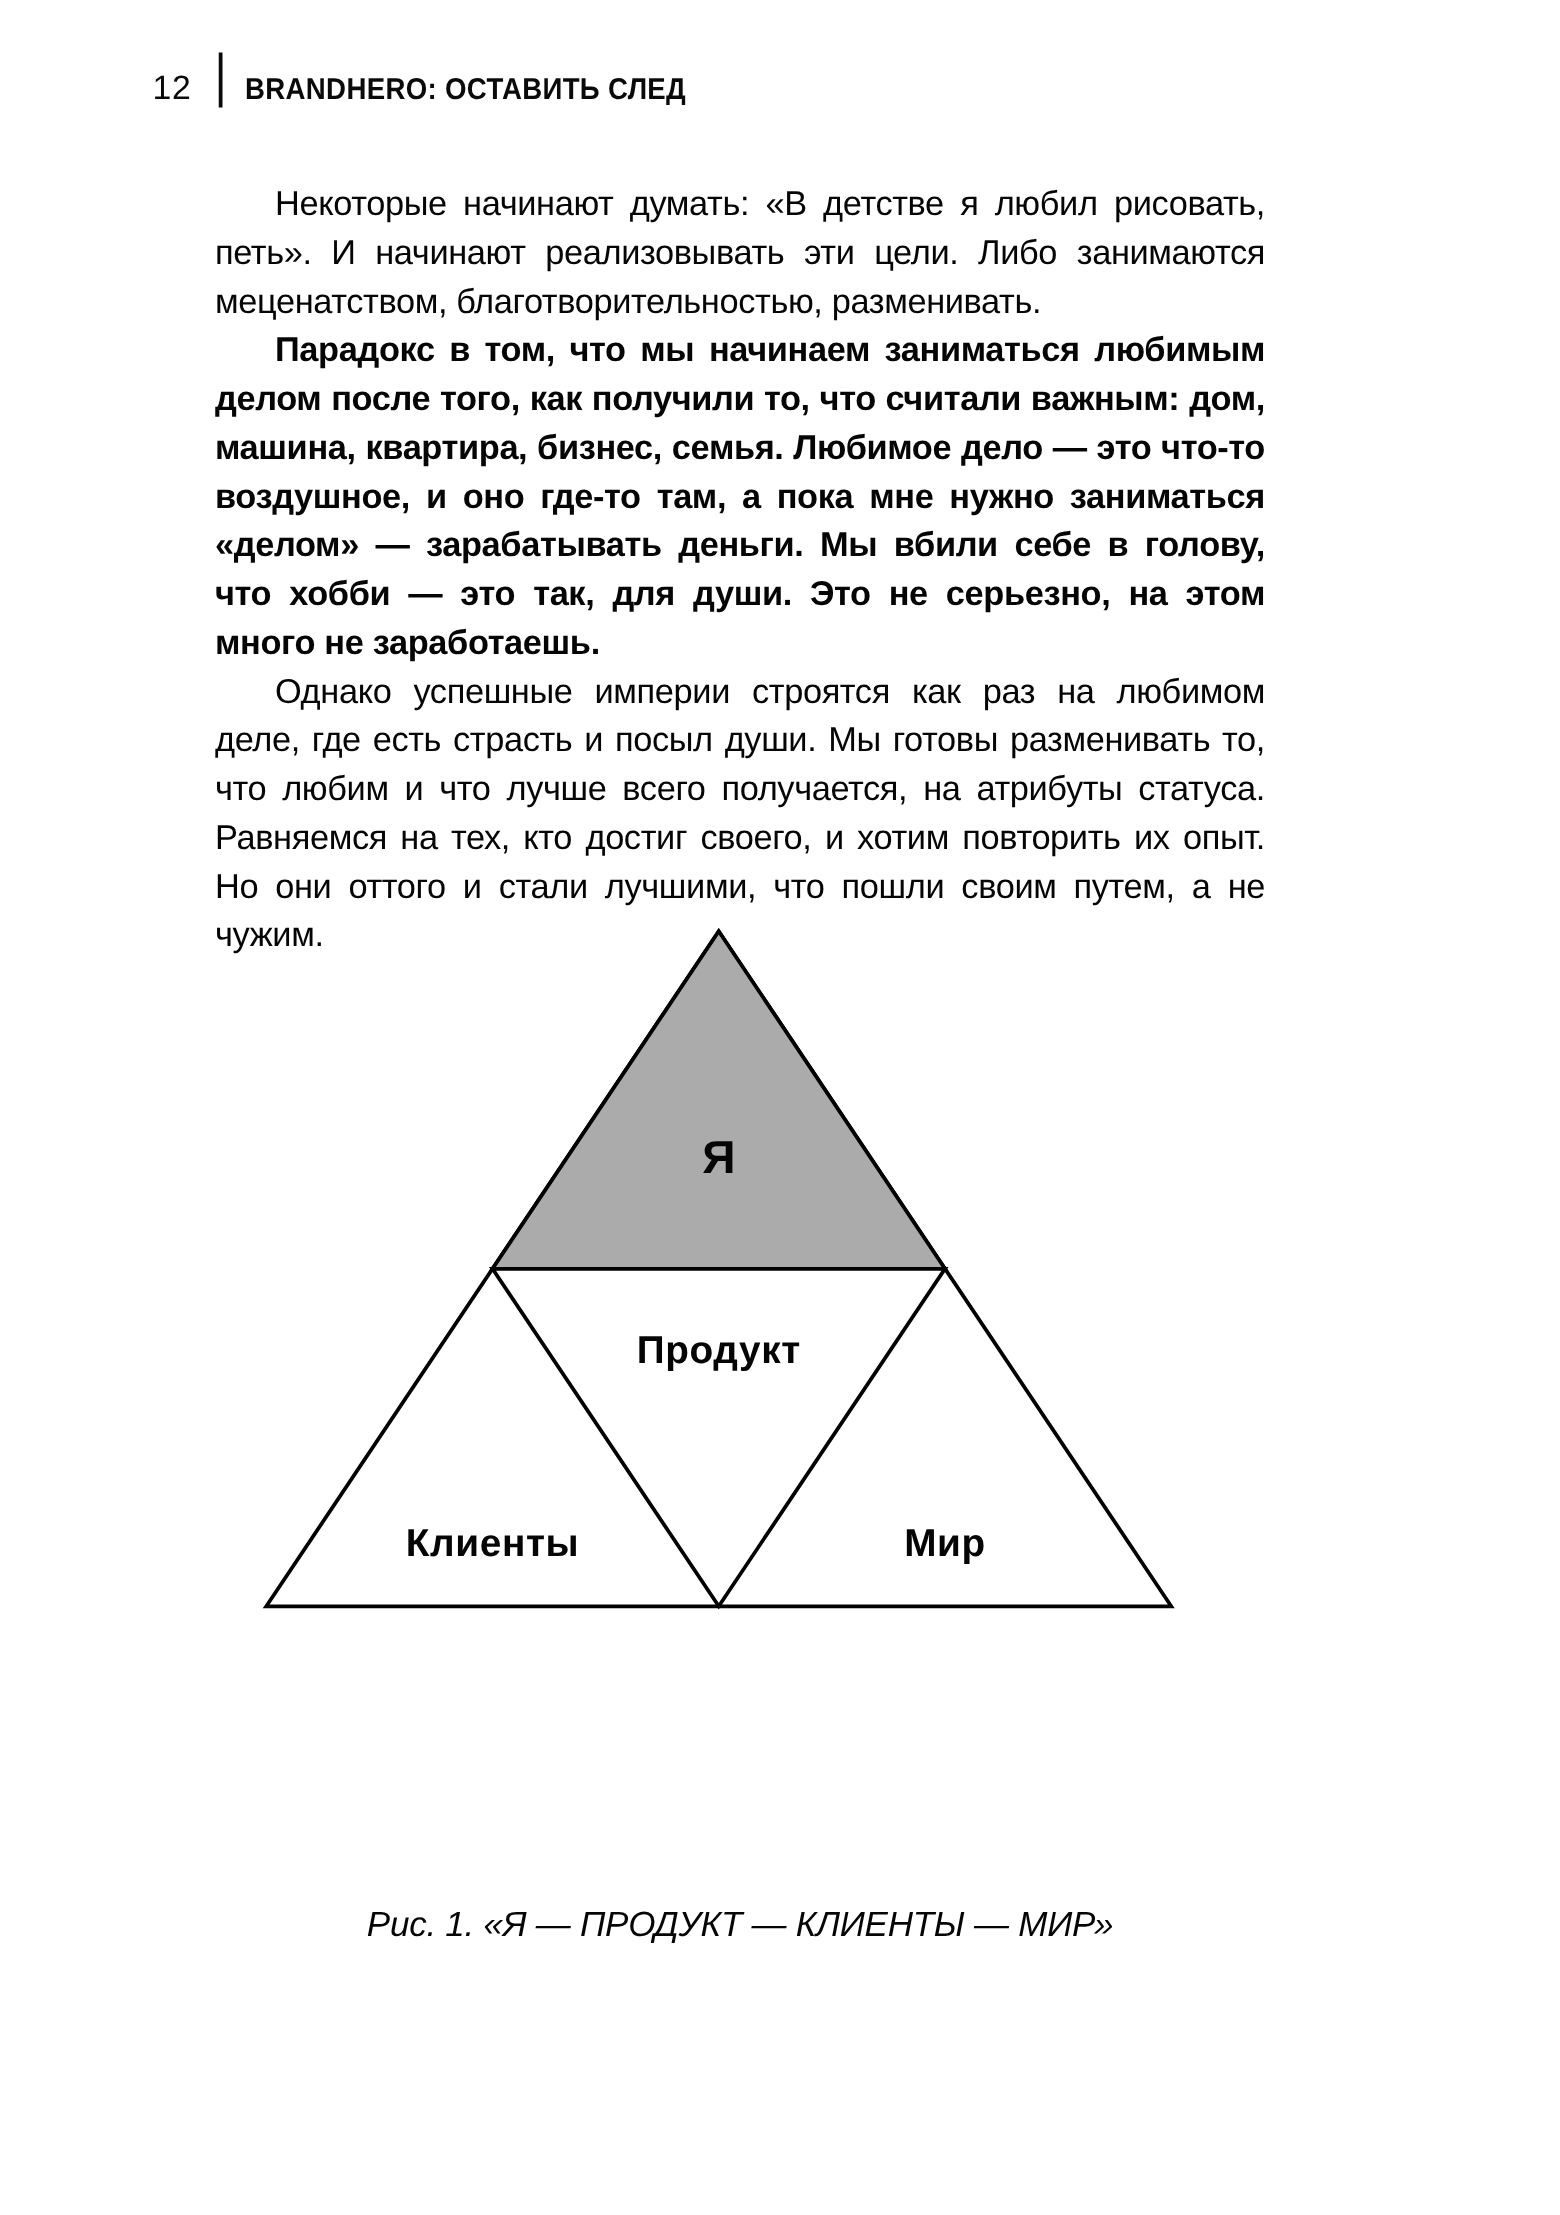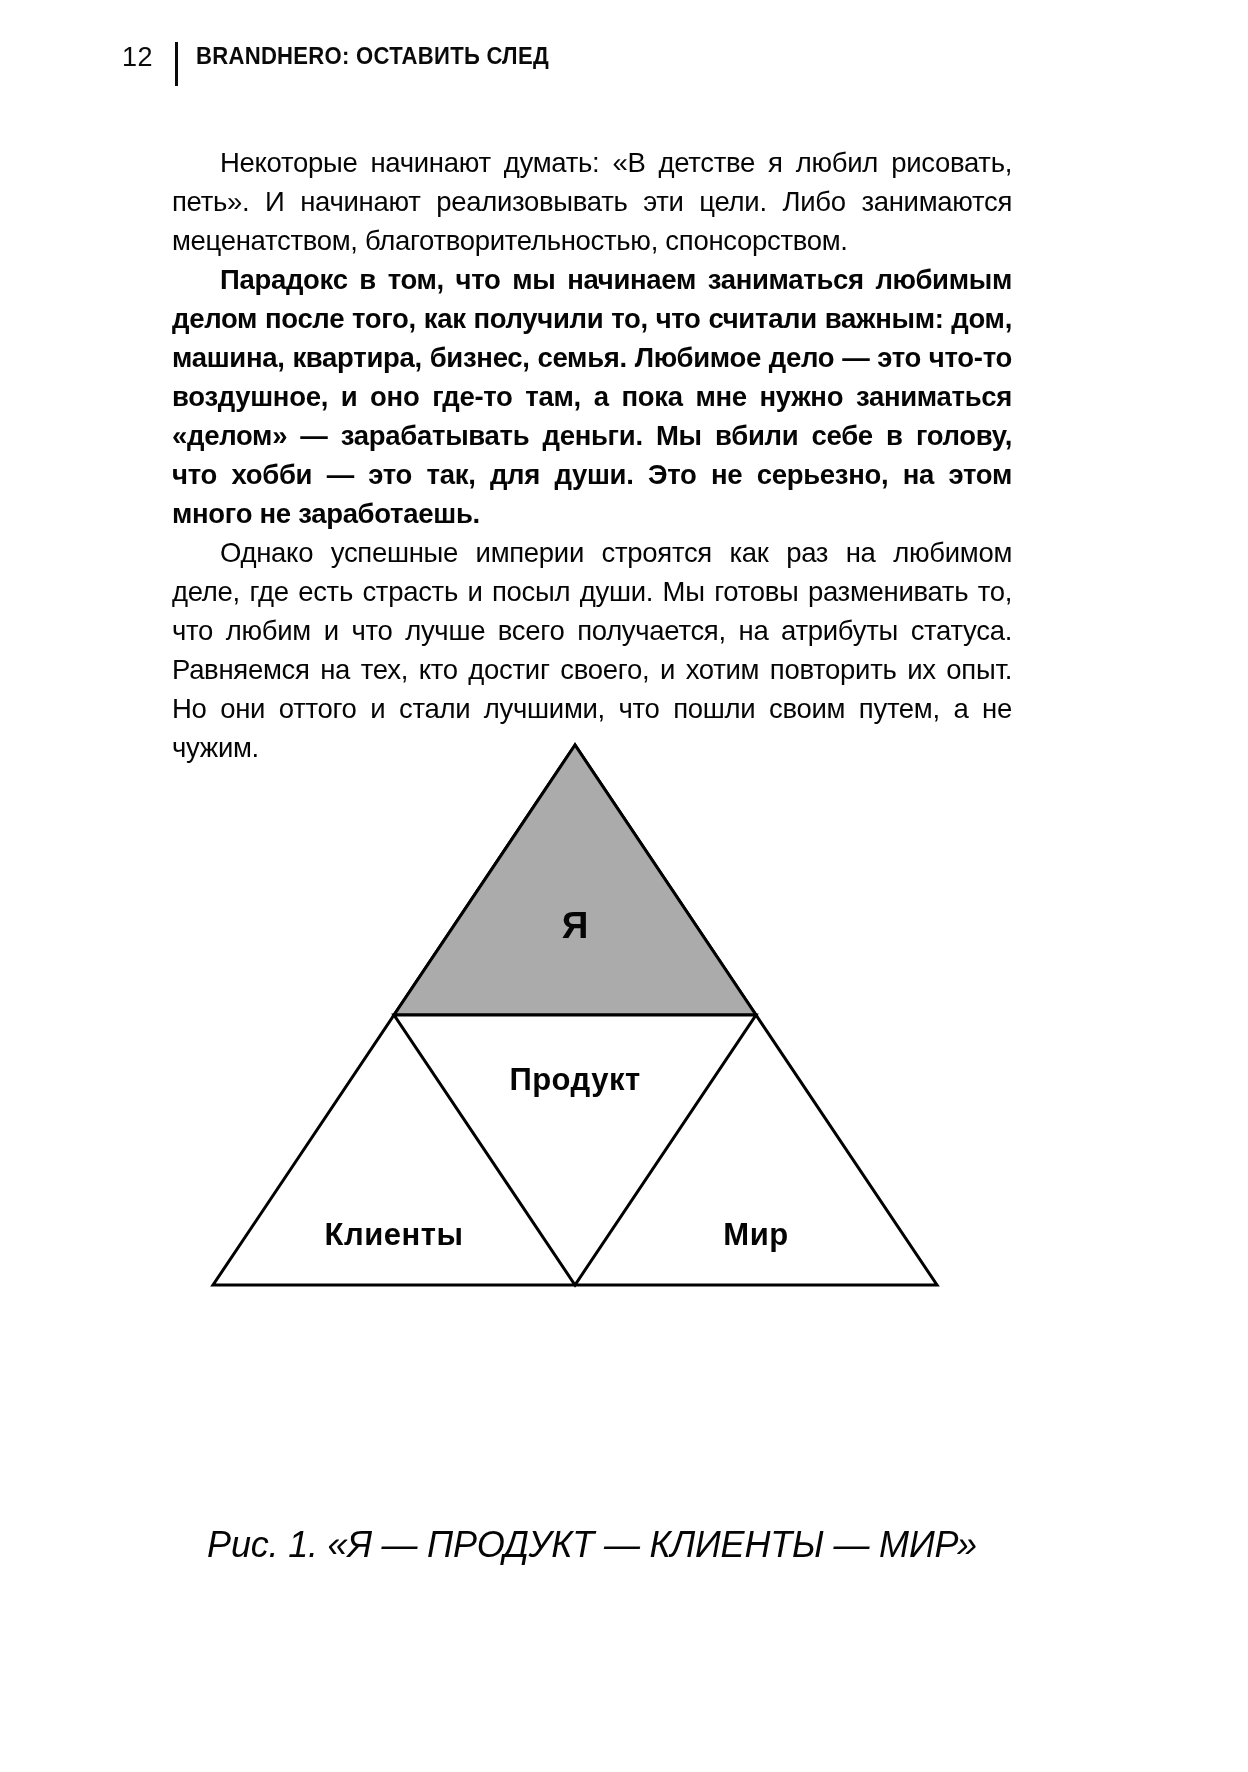--- a/index.html
+++ b/index.html
@@ -14,21 +14,21 @@
     position: relative;
     width: 1248px; height: 1772px;
     background: #ffffff;
   }
 
   
   .running-header {
     position: absolute;
     left: 122px; top: 42px;
     display: flex;
-    align-items: flex-start;
+    align-items: flex-end;
     height: 44px;
   }
   .page-number {
     font-size: 27px;
     letter-spacing: 0.5px;
     color: #0a0a0a;
   }
   .header-rule {
     width: 3px; height: 44px;
     background: #0a0a0a;
@@ -94,39 +94,39 @@
     text-anchor: middle;
   }
   .tri-label.big { font-size: 37px; }
   .tri-label.med { font-size: 31px; letter-spacing: 0.5px; }
 
   .figure-caption {
     position: absolute;
     left: 172px; top: 1524px;
     width: 840px;
     text-align: center;
-    font-size: 36px;
+    font-size: 28px;
     font-style: italic;
     letter-spacing: -0.2px;
     color: #050505;
   }
 </style>
 </head>
 <body>
 
 <div class="page">
 
   <div class="running-header">
     <span class="page-number">12</span>
     <span class="header-rule"></span>
     <span class="running-title">BRANDHERO: ОСТАВИТЬ СЛЕД</span>
   </div>
 
   <div class="body-text">
-    <p>Некоторые начинают думать: «В детстве я любил рисовать, петь». И начинают реализовывать эти цели. Либо занимаются меценатством, благотворительностью, спонсорством.</p>
+    <p>Некоторые начинают думать: «В детстве я любил рисовать, петь». И начинают реализовывать эти цели. Либо занимаются меценатством, благотворительностью, разменивать.</p>
     <p class="em">Парадокс в том, что мы начинаем заниматься любимым делом после того, как получили то, что считали важным: дом, машина, квартира, бизнес, семья. Любимое дело — это что-то воздушное, и оно где-то там, а пока мне нужно заниматься «делом» — зарабатывать деньги. Мы вбили себе в голову, что хобби — это так, для души. Это не серьезно, на этом много не заработаешь.</p>
     <p>Однако успешные империи строятся как раз на любимом деле, где есть страсть и посыл души. Мы готовы разменивать то, что любим и что лучше всего получается, на атрибуты статуса. Равняемся на тех, кто достиг своего, и хотим повторить их опыт. Но они оттого и стали лучшими, что пошли своим путем, а не чужим.</p>
   </div>
 
   <svg class="figure-svg" viewBox="0 0 1248 1772" xmlns="http://www.w3.org/2000/svg">
 
     <polygon class="tri-outline" points="575,745 213,1285 937,1285"></polygon>
 
     <polygon class="tri-gray" points="575,745 394,1015 756,1015"></polygon>
 

